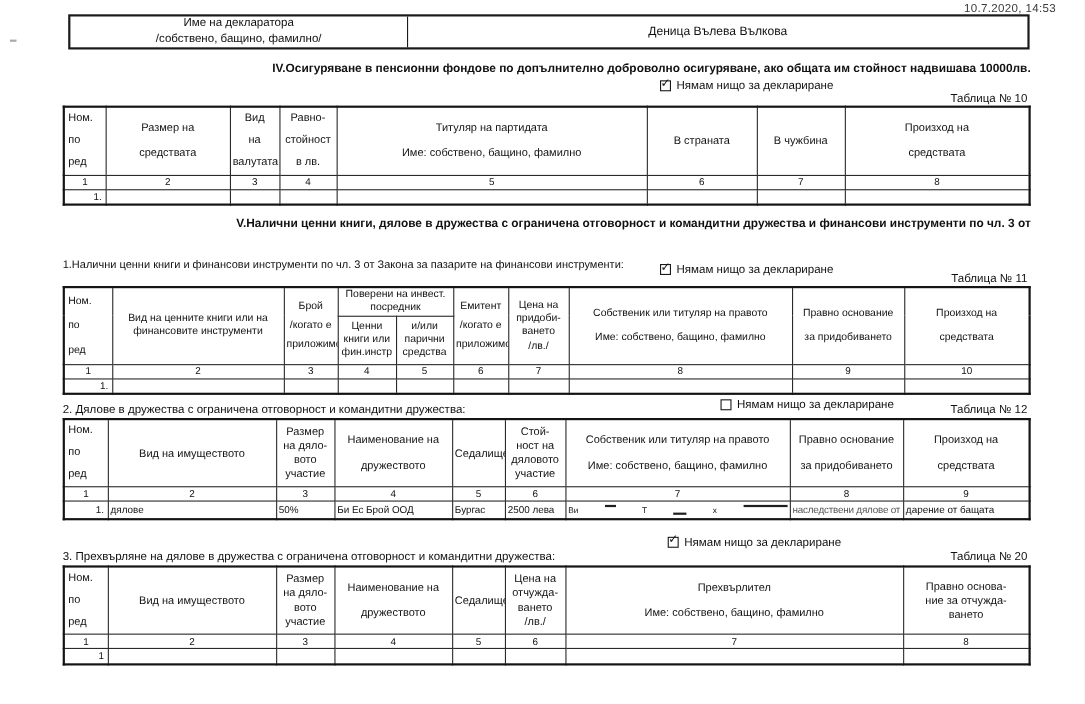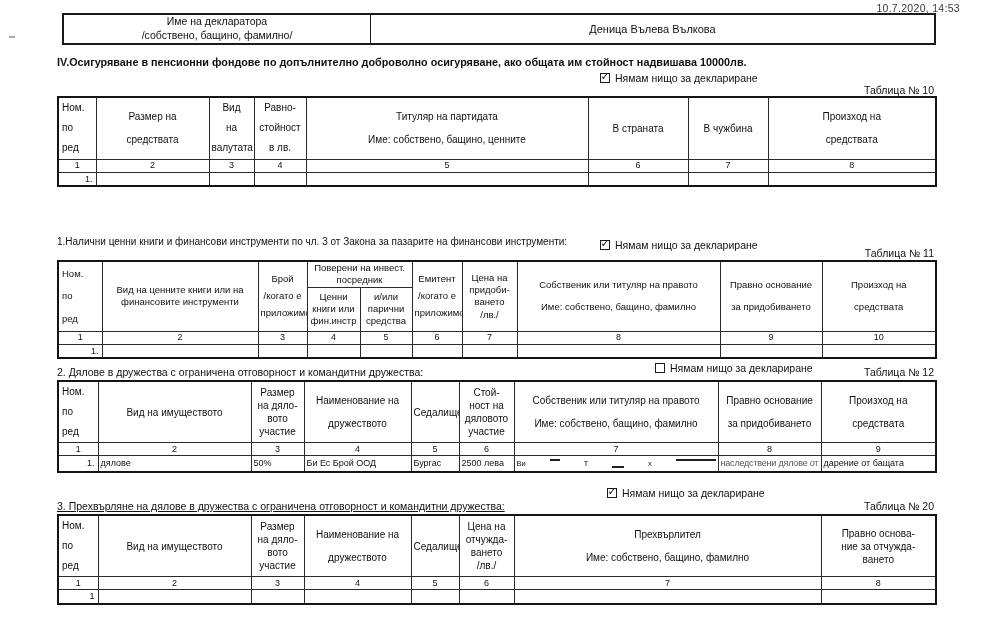--- a/index.html
+++ b/index.html
@@ -8,21 +8,21 @@
   .abs{position:absolute;}
   .ts{top:2px;right:26px;font-size:10.5px;color:#3a3a3a;letter-spacing:.3px;}
   .artifact{top:36px;left:9px;width:6px;height:2px;background:#aaa;}
 
   
   .decl{top:13px;left:62px;width:874px;height:32px;display:flex;border:2px solid #1a1a1a;box-sizing:border-box;}
   .decl .lc{width:306px;border-right:1px solid #1a1a1a;display:flex;align-items:center;justify-content:center;
             text-align:center;font-size:10.5px;white-space:pre-line;line-height:1.3;}
   .decl .rc{flex:1;display:flex;align-items:center;justify-content:center;font-size:11px;}
 
-  .sec-title{font-weight:bold;font-size:10.8px;}
+  .sec-title{font-weight:bold;font-size:10.8px;text-align:right;}
   .cbline{display:flex;align-items:center;font-size:10.5px;}
   .cb{display:inline-flex;width:10px;height:10px;border:1px solid #1a1a1a;align-items:center;justify-content:center;
       margin-right:5px;flex:0 0 auto;box-sizing:border-box;}
   .cb b{font-size:11px;font-weight:normal;line-height:1;margin-top:-3px;}
   .tbl-label{font-size:10.5px;}
 
   table{border-collapse:collapse;table-layout:fixed;border:2px solid #141414;background:#fff;}
   th,td{border:1px solid #2a2a2a;padding:0 2px;overflow:hidden;box-sizing:border-box;}
   th{font-weight:normal;text-align:center;vertical-align:middle;}
   td{vertical-align:middle;}
@@ -84,21 +84,21 @@
 ред</th>
         <th class="pl lh24">Размер на
 средствата</th>
         <th class="pl lh20">Вид
 на
 валутата</th>
         <th class="pl lh20">Равно-
 стойност
 в лв.</th>
         <th class="pl lh24">Титуляр на партидата
-Име: собствено, бащино, ценните</th>
+Име: собствено, бащино, фамилно</th>
         <th>В страната</th>
         <th>В чужбина</th>
         <th class="pl lh24">Произход на
 средствата</th>
       </tr>
     </thead>
     <tbody>
       <tr class="numrow">
         <td>1</td>
         <td>2</td>
@@ -115,20 +115,21 @@
         <td></td>
         <td></td>
         <td></td>
         <td></td>
         <td></td>
         <td></td>
       </tr>
     </tbody>
   </table>
 
+  <div class="abs sec-title" style="top:196px;left:57px;width:880px;line-height:1.4;">V.Налични ценни книги, дялове в дружества с ограничена отговорност и командитни дружества и финансови инструменти по чл. 3 от</div>
 
   <div class="abs" style="top:236px;left:57px;font-size:10px;">1.Налични ценни книги и финансови инструменти по чл. 3 от Закона за пазарите на финансови инструменти:</div>
   <div class="abs cbline" style="top:239px;left:600px;">
     <span class="cb">
         <b>✓</b>
       </span>
     <span>Нямам нищо за деклариране</span>
   </div>
   <div class="abs tbl-label" style="top:247px;right:52px;">Таблица  № 11</div>
 
@@ -288,21 +289,21 @@
       </tr>
     </tbody>
   </table>
 
   <div class="abs cbline" style="top:487px;left:607px;">
     <span class="cb">
         <b>✓</b>
       </span>
     <span>Нямам нищо за деклариране</span>
   </div>
-  <div class="abs" style="top:500px;left:57px;font-size:10.5px;text-decoration:underline;">3. Прехвърляне на дялове в дружества с ограничена отговорност и командитни дружества:</div>
+  <div class="abs" style="top:500px;left:57px;font-size:10.5px;">3. Прехвърляне на дялове в дружества с ограничена отговорност и командитни дружества:</div>
   <div class="abs tbl-label" style="top:500px;right:52px;">Таблица  № 20</div>
 
   <table class="abs fs10" style="top:514px;left:57px;width:878px;">
     <colgroup>
       <col style="width:40px">
         <col style="width:153px">
         <col style="width:53px">
         <col style="width:107px">
       <col style="width:48px">
         <col style="width:55px">

